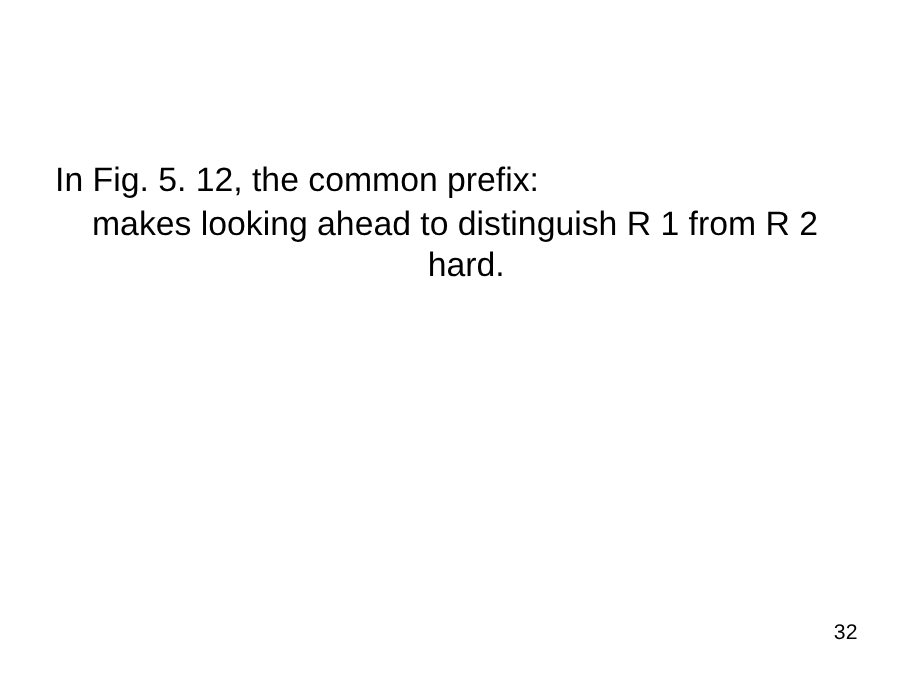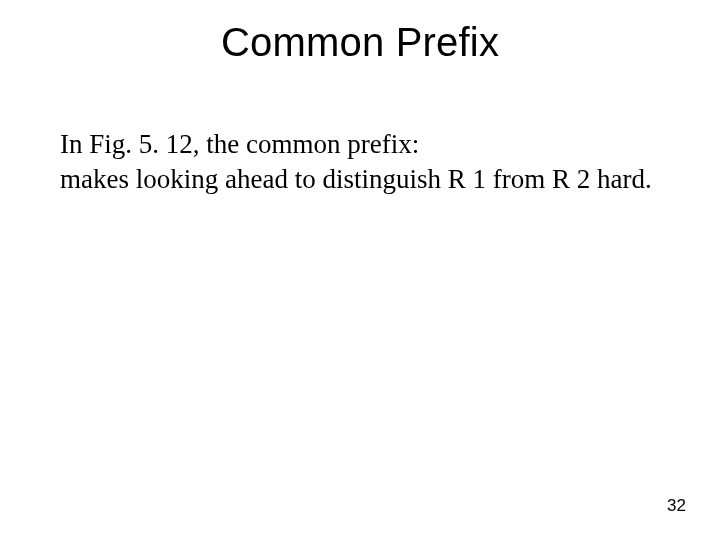--- a/index.html
+++ b/index.html
@@ -31,46 +31,45 @@
   }
   .body {
     position: absolute;
     top: 128px;
     left: 44px;
     width: 640px;
     font-size: 27px;
     line-height: 1.22;
   }
   .body p {
-    margin: 0 0 2px 16px;
-    font-family: Liberation Serif, serif;
+    margin: 0 0 2px 0;
   }
   .indent1 {
     padding-left: 56px;
   }
   .hang {
     padding-left: 18px;
     text-indent: -18px;
+    text-align: center;
   }
   .gap {
     height: 34px;
   }
   .pagenum {
     position: absolute;
     right: 34px;
     bottom: 24px;
     font-size: 17px;
   }
 </style>
 </head>
 <body>
 
 <div class="slide">
 
-  <div class="title">Common Prefix</div>
 
   <div class="body">
     <p>In Fig. 5. 12, the common prefix:</p>
     <p class="hang">makes looking ahead to distinguish R 1 from R 2 hard.</p>
     <div class="gap"></div>
   </div>
 
   <div class="pagenum">32</div>
 
 </div>

